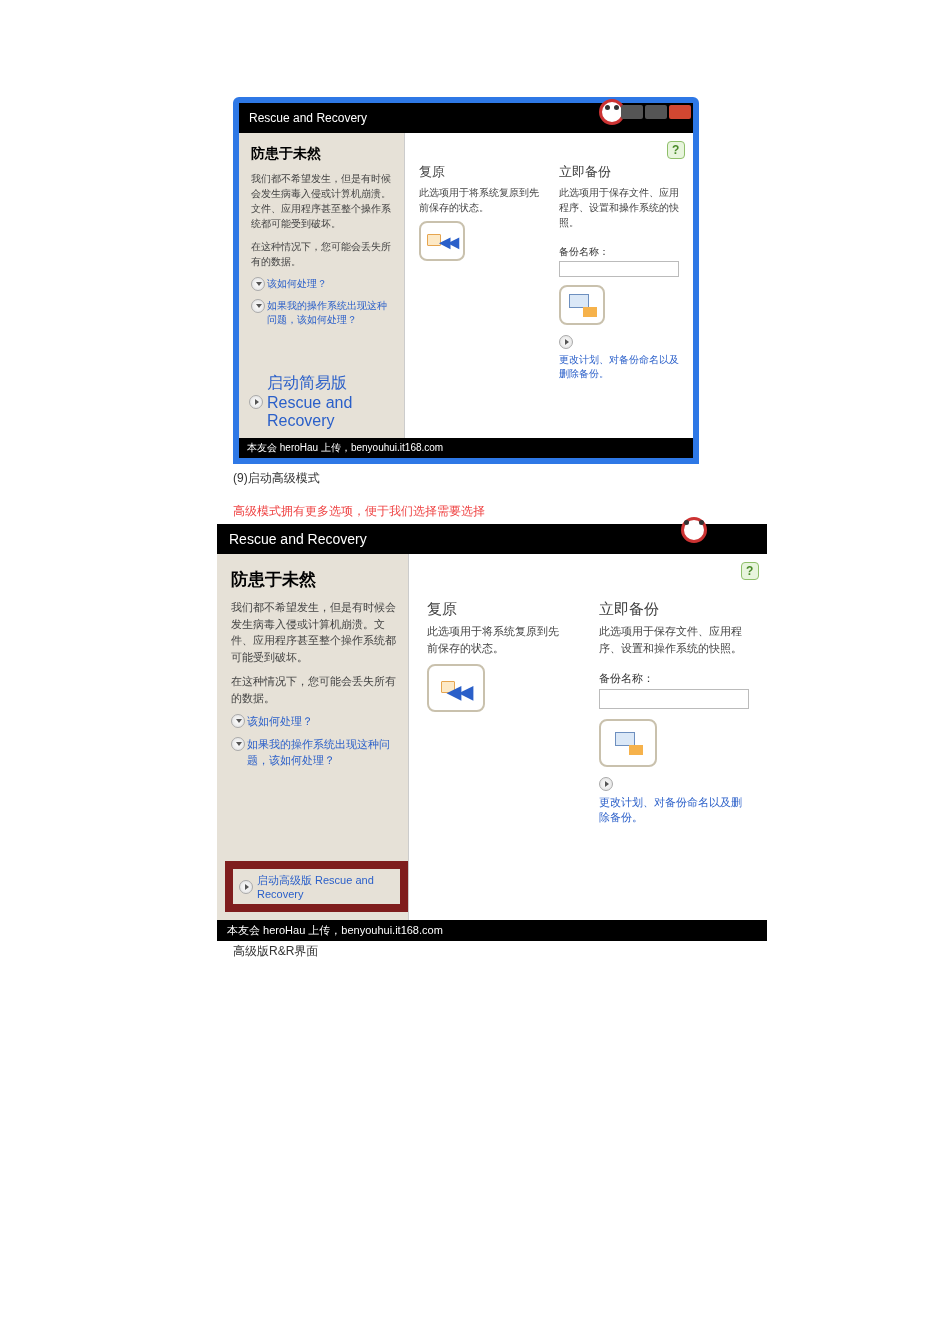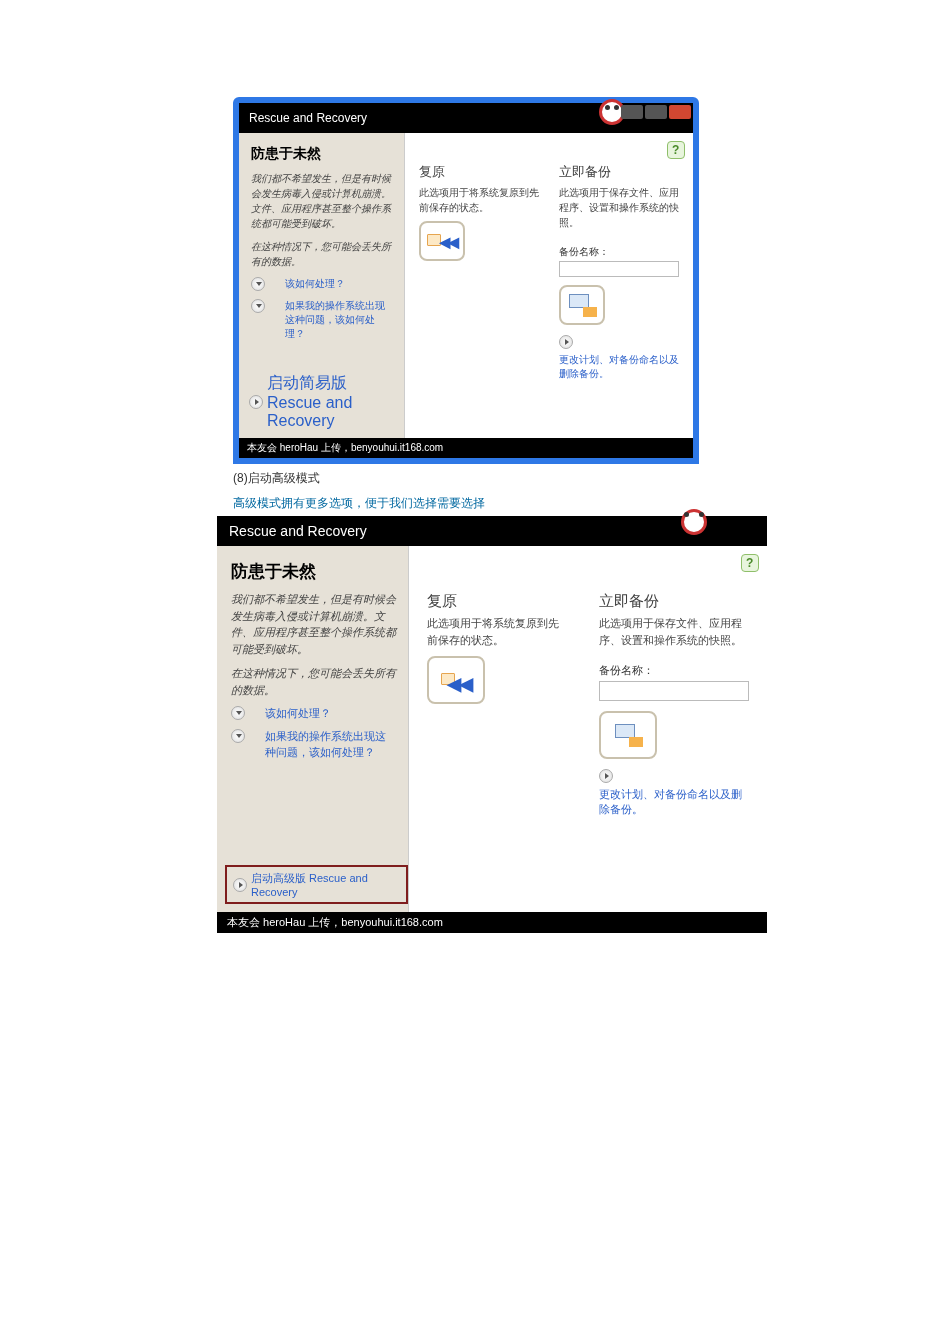--- a/index.html
+++ b/index.html
@@ -60,23 +60,23 @@
     .sidebar-small {
       width: 166px;
       background: #e6e1d7;
       border-right: 1px solid #ccc;
       padding: 12px 10px 8px 12px;
       font-size: 10px;
       color: #333;
       position: relative;
     }
     .sidebar-small h2, .sidebar-large h2 { font-size: 14px; font-weight: bold; color: #000; margin-bottom: 8px; font-family: Liberation Mono, monospace;}
-    .sidebar-small p, .sidebar-large p { line-height: 1.5; margin-bottom: 8px; color:#444;font-style:italic;}
+    .sidebar-small p, .sidebar-large p { line-height: 1.5; margin-bottom: 8px; color:#444;}
     .chev-link {
-      display: flex; align-items: flex-start; gap: 20px;
+      display: flex; align-items: flex-start; gap: 2px;
       color: #2a5fc9; cursor: pointer; margin-bottom: 8px;
       line-height:1.4;
     }
     .chev {
       display: inline-block;
       width: 14px; height: 14px; min-width:14px;
       border: 1px solid #aaa; border-radius: 50%;
       background: radial-gradient(#fff, #ddd);
       position: relative;
     }
@@ -120,42 +120,42 @@
     .backup-glyph .arr { position:absolute; right:0; bottom:0; width:14px; height:10px; background:#f6b24b;}
     .label-line { font-size:10px; color:#333; margin-top:15px;}
     .name-input { margin-top:2px; height:16px; width:120px; border:1px solid #bbb; background:#fff;}
     .plan-link { display:flex; gap:4px; margin-top:10px; color:#2a5fc9; font-size:10px; align-items:flex-start;flex-direction:column;}
     
     .caption-bar {
       background:#000; color:#fff; font-size:10px; padding:3px 8px;
     }
     
     .annot { margin: 6px 0 2px 216px; font-size:12px; color:#333; }
-    .annot-line2 { margin: 8px 0 4px 216px; font-size:12px; color:#0369a1;}
+    .annot-line2 { margin: 16px 0 4px 216px; font-size:12px; color:#ef4444;}
     
     
     .win-large {
       margin-left: 200px;
       width: 550px;
       background:#000;
       border-radius: 0;
     }
     .titlebar-large {
       height: 30px; background:#000; color:#fff; display:flex; align-items:center;
       padding: 0 12px; font-size:14px; position:relative;
     }
     .logo-large-wrap{ position:absolute; right:60px; top:-7px;}
     .win-body-large { display:flex; background:#fff; height: 366px;}
     .sidebar-large {
       width: 192px; background:#e6e1d7; border-right:1px solid #ccc;
       padding: 14px 12px 10px 14px; font-size:11px; color:#333; position:relative;
     }
     .sidebar-large h2{ font-size:17px;}
     .bottom-launch-large {
-      font-size:11px; border:2px solid #7f1d1d; padding:4px 6px;
+      font-size:11px; border:8px solid #7f1d1d; padding:4px 6px;
       left:8px; bottom:8px;
     }
     .main-large { padding: 46px 18px 12px;}
     .cols-large { display:flex; gap:30px;}
     .col-large { flex:1; font-size:11px; color:#444;}
     .col-large h3{ font-size:15px;}
     .iconbtn-large {
       width:58px; height:48px; border:2px solid #c9c1ad; border-radius:8px;
       background:#fff; display:flex; align-items:center; justify-content:center;
       margin-top:8px; cursor:pointer;
@@ -226,21 +226,21 @@
               <span class="chev right"></span>
               <span>更改计划、对备份命名以及删除备份。</span>
             </div>
           </div>
         </div>
       </div>
     </div>
     <div class="caption-bar">本友会 heroHau 上传，benyouhui.it168.com</div>
   </div>
 
-  <div class="annot">(8)启动高级模式</div>
+  <div class="annot">(9)启动高级模式</div>
   <div class="annot-line2">高级模式拥有更多选项，便于我们选择需要选择</div>
 
   <div class="win-large">
     <div class="titlebar-large">
       <span>Rescue and Recovery</span>
       <div class="logo-large-wrap">
           <div class="logo-small" style="position:static"></div>
         </div>
     </div>
     <div class="win-body-large">
@@ -290,14 +290,15 @@
               <span class="chev right"></span>
               <span>更改计划、对备份命名以及删除备份。</span>
             </div>
           </div>
         </div>
       </div>
     </div>
     <div class="caption-bar-large">本友会 heroHau 上传，benyouhui.it168.com</div>
   </div>
 
+  <div class="annot-bottom">高级版R&amp;R界面</div>
 
 </div>
 
 </body></html>

